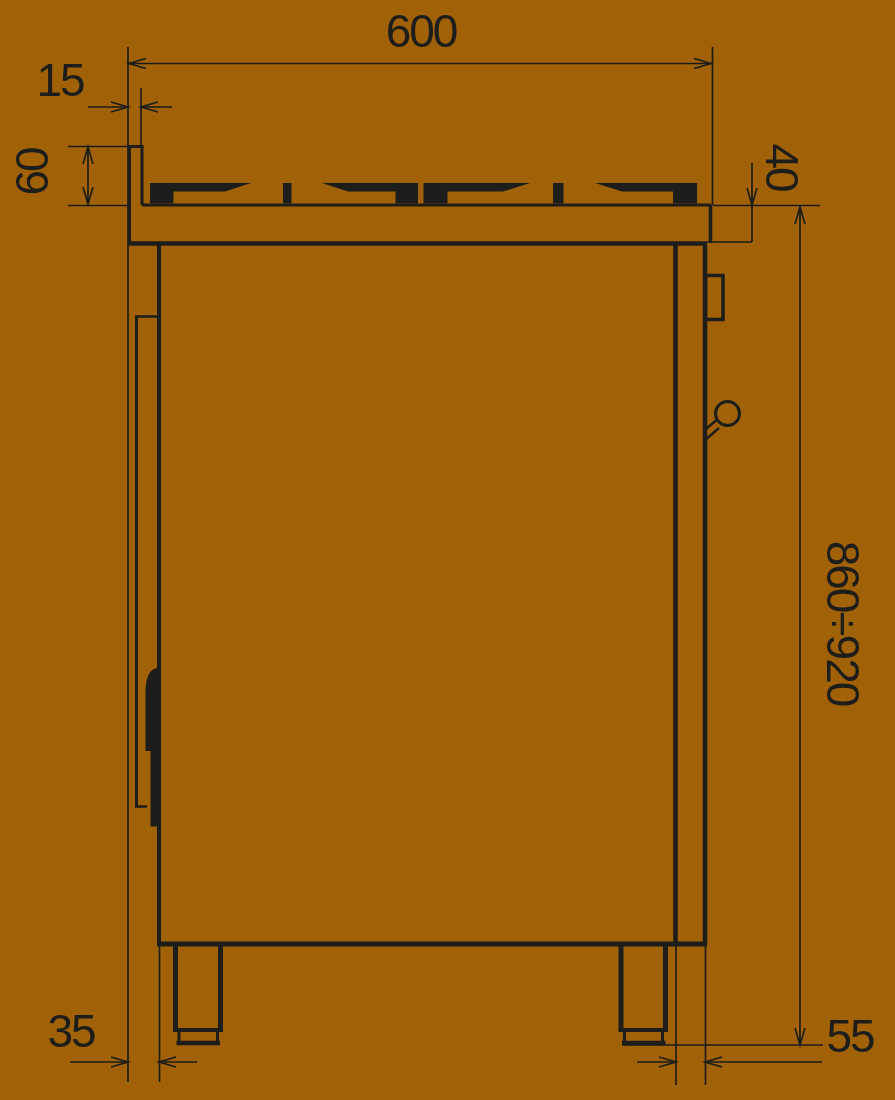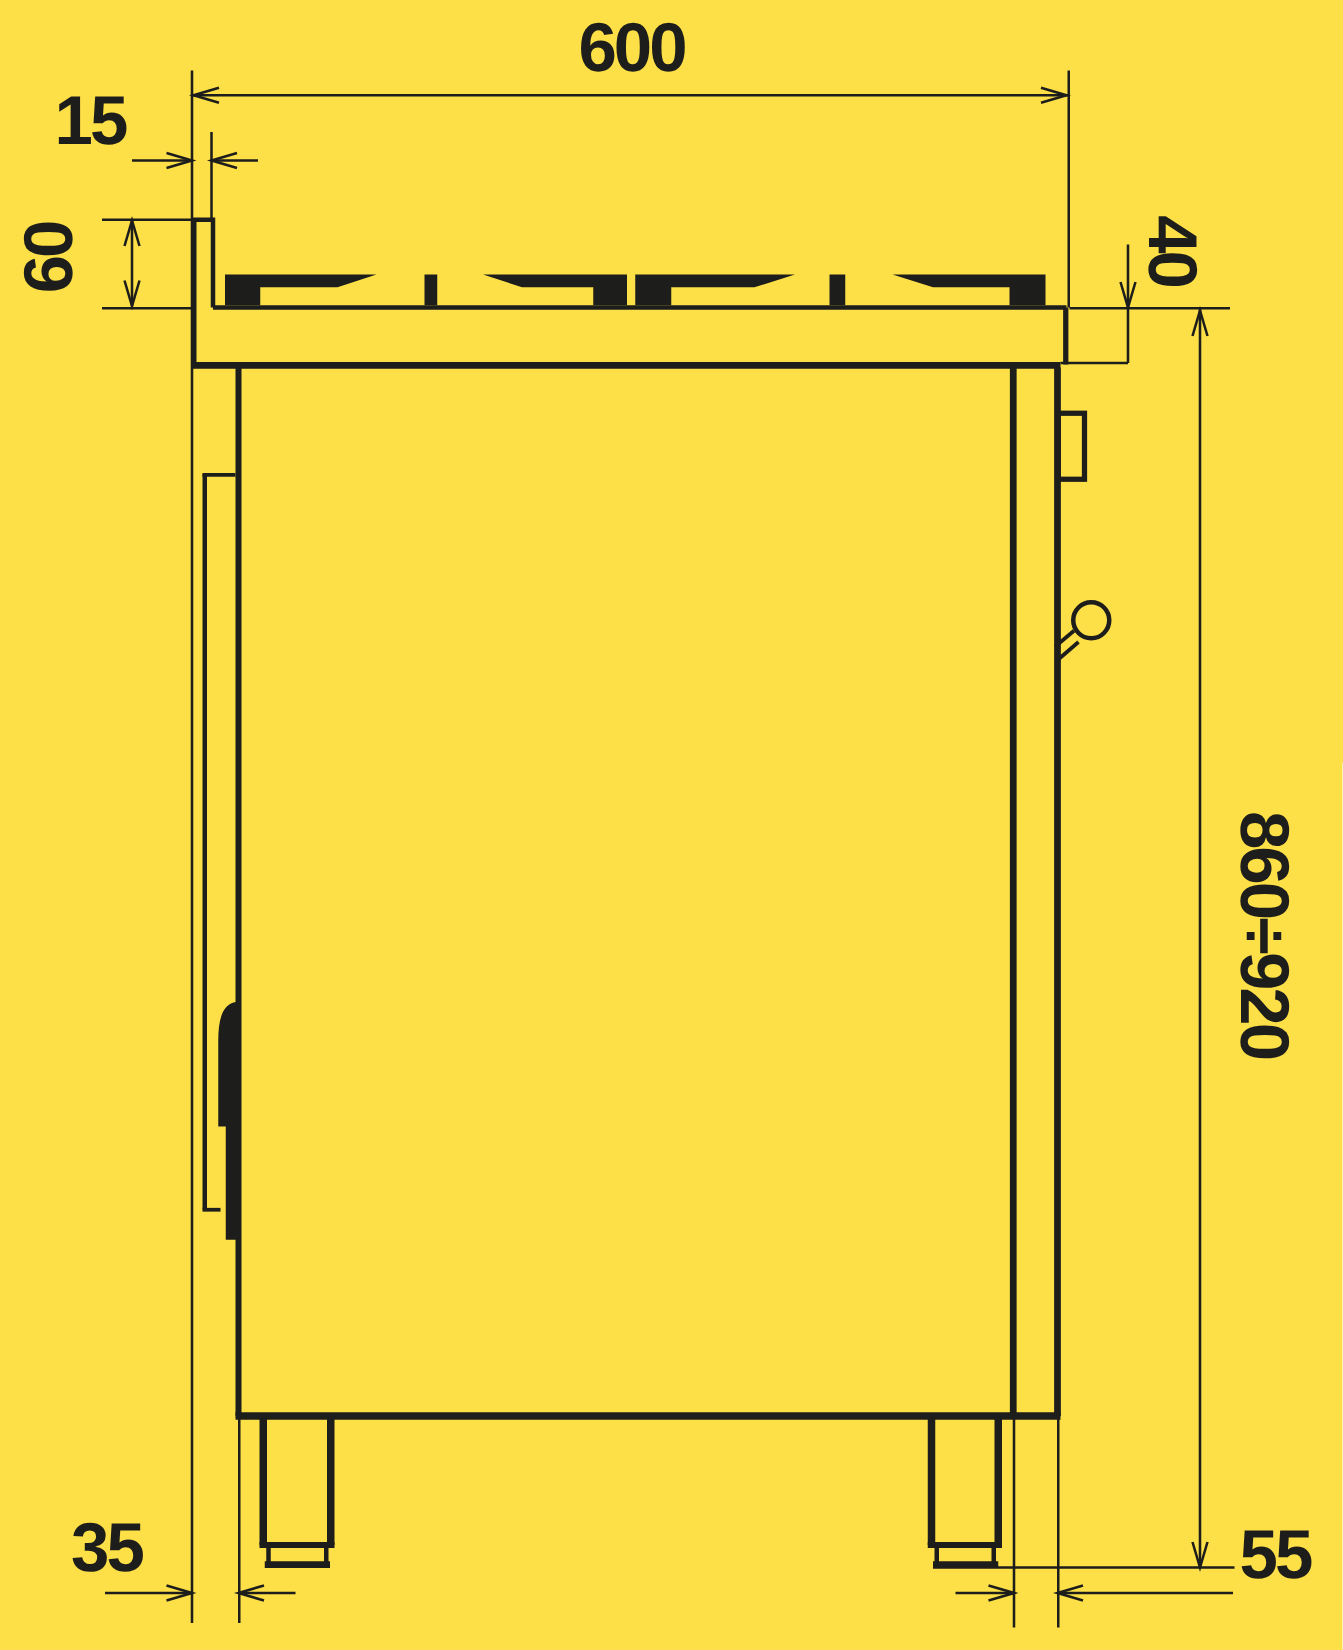--- a/index.html
+++ b/index.html
@@ -1,21 +1,20 @@
 <!DOCTYPE html>
 <html><head>
 <meta charset="utf-8">
 <style>
   html,body{margin:0;padding:0;background:#ffffff;}
   .canvas{
     position:relative;
     width:895px;height:1100px;
-    background:#fde047;
+    background:#a16207;
     overflow:hidden;
-    font-weight:bold;
   }
   svg{display:block;}
   .ln{stroke:#1d1d1b;fill:none;}
   .thin{stroke-width:1.7px;}
   .dimtxt{
     font-family:"Liberation Sans", sans-serif;
     font-size:46px;
     letter-spacing:-2px;
     fill:#1d1d1b;
   }

